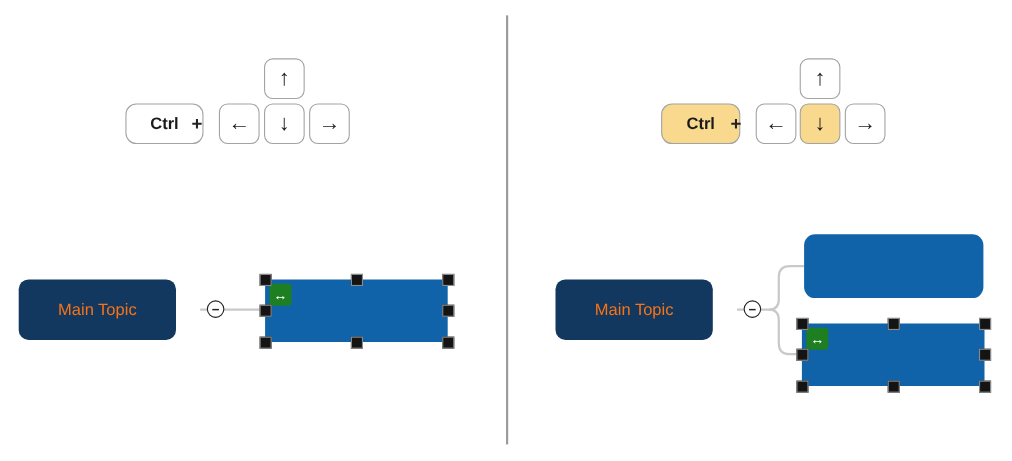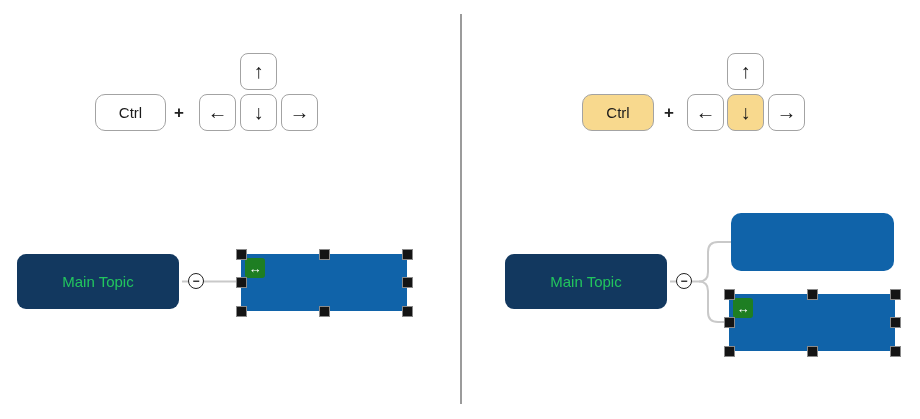--- a/index.html
+++ b/index.html
@@ -26,32 +26,32 @@
   .panel-left{left:0;width:460px;}
   .panel-right{left:462px;width:458px;}
   .divider{position:absolute;left:460px;top:14px;width:2px;height:390px;background:var(--divider);}
   
   .key{
     position:absolute;display:flex;align-items:center;justify-content:center;
     background:var(--key-bg);border:1.5px solid var(--key-border);border-radius:8px;
     color:var(--key-text);
   }
   .key.highlight{background:var(--key-highlight-bg);}
-  .key-ctrl{width:71px;height:37px;border-radius:10px;font-weight:normal;font-size:15px;}
+  .key-ctrl{width:71px;height:37px;border-radius:10px;font-weight:bold;font-size:15px;margin-left:19px;}
   .key-arrow{width:37px;height:37px;font-weight:bold;font-size:20px;}
   .plus{
     position:absolute;width:20px;height:37px;display:flex;align-items:center;justify-content:center;
     font-weight:bold;font-size:17px;color:#222;
   }
   
   .conn-svg{position:absolute;left:0;top:0;pointer-events:none;}
   .conn{stroke:var(--connector);stroke-width:2;fill:none;}
   .node-main{
-    position:absolute;width:162px;height:55px;border-radius:9px;background:var(--main-topic-bg);
-    color:#22c55e;font-size:15px;display:flex;align-items:center;justify-content:center;
+    position:absolute;width:143px;height:55px;border-radius:9px;background:var(--main-topic-bg);
+    color:#f97316;font-size:15px;display:flex;align-items:center;justify-content:center;
   }
   .node-child{
     position:absolute;background:var(--child-bg);
   }
   .node-child.rounded{border-radius:10px;}
   .node-child.selected{border-radius:2px;}
   .collapse-circle{
     position:absolute;width:16px;height:16px;border-radius:50%;background:#ffffff;
     border:1.5px solid var(--circle-border);color:#222;font-size:12px;line-height:12px;
     display:flex;align-items:center;justify-content:center;font-weight:bold;

